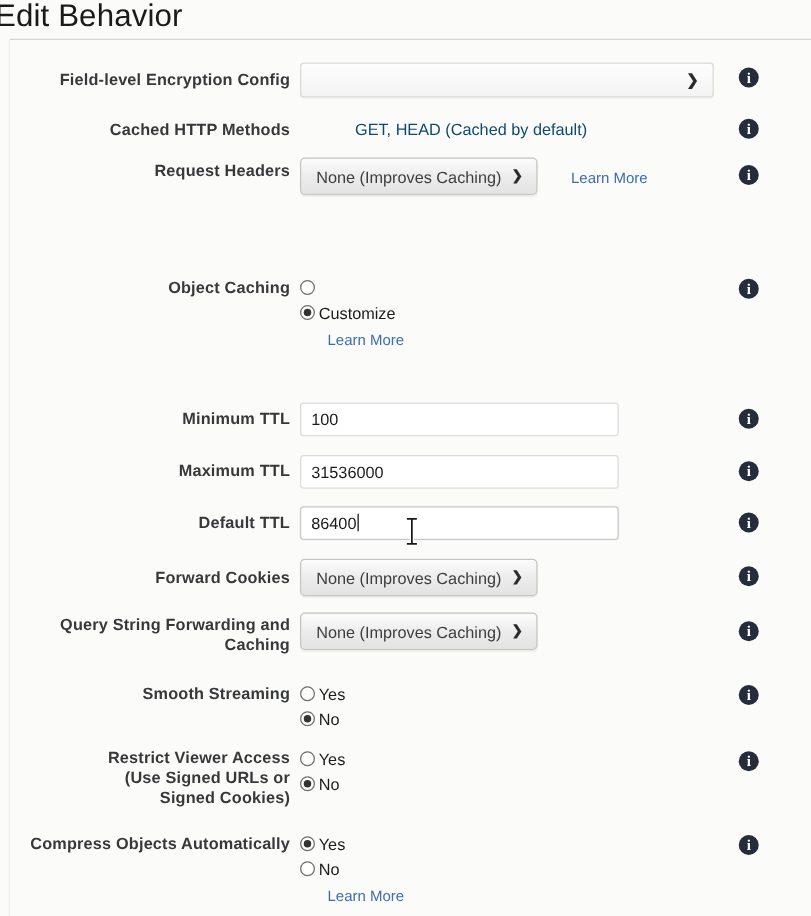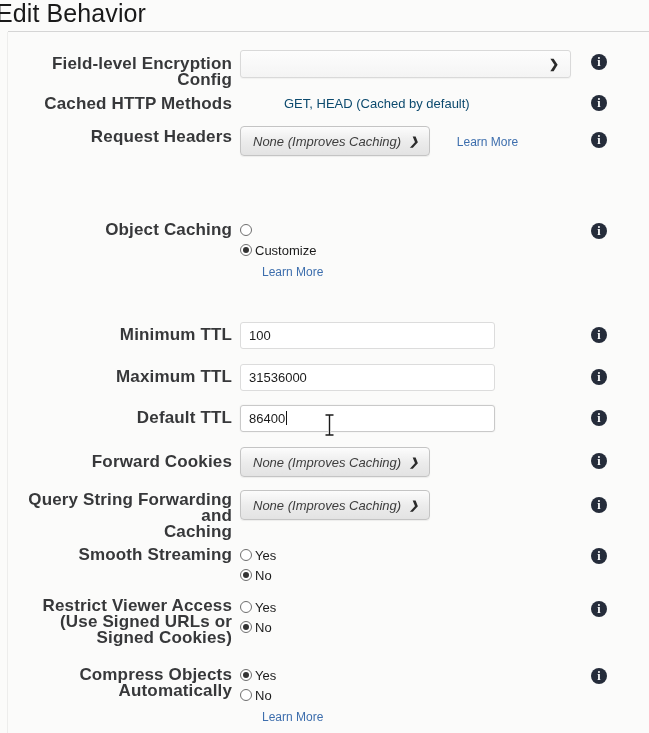--- a/index.html
+++ b/index.html
@@ -54,21 +54,21 @@
   .row {
     position: absolute;
     left: 0;
     width: 649px;
   }
   .label {
     position: absolute;
     right: 417px;       
     width: 225px;
     text-align: right;
-    font-size: 17px;
+    font-size: 13px;
     font-weight: bold;
     color: #37383a;
     line-height: 16px;
     letter-spacing: 0.15px;
   }
   .field {
     position: absolute;
     left: 240px;
   }
   .info {
@@ -113,21 +113,20 @@
     height: 30px;
     padding: 0 11px 0 12px;
     border: 1px solid #c4c4c4;
     border-radius: 4px;
     background: linear-gradient(to bottom, #fcfcfc 0%, #ebebeb 55%, #e3e3e3 100%);
     box-shadow: 0 1px 1px rgba(0,0,0,0.06);
     font-size: 13px;
     color: #3d3d3d;
     white-space: nowrap;
     cursor: default;
-    font-style: italic;
   }
   .btn-select .chev {
     font-size: 11px;
     font-weight: bold;
     color: #2b2b2b;
     line-height: 1;
   }
 
   .text-input {
     width: 255px;

